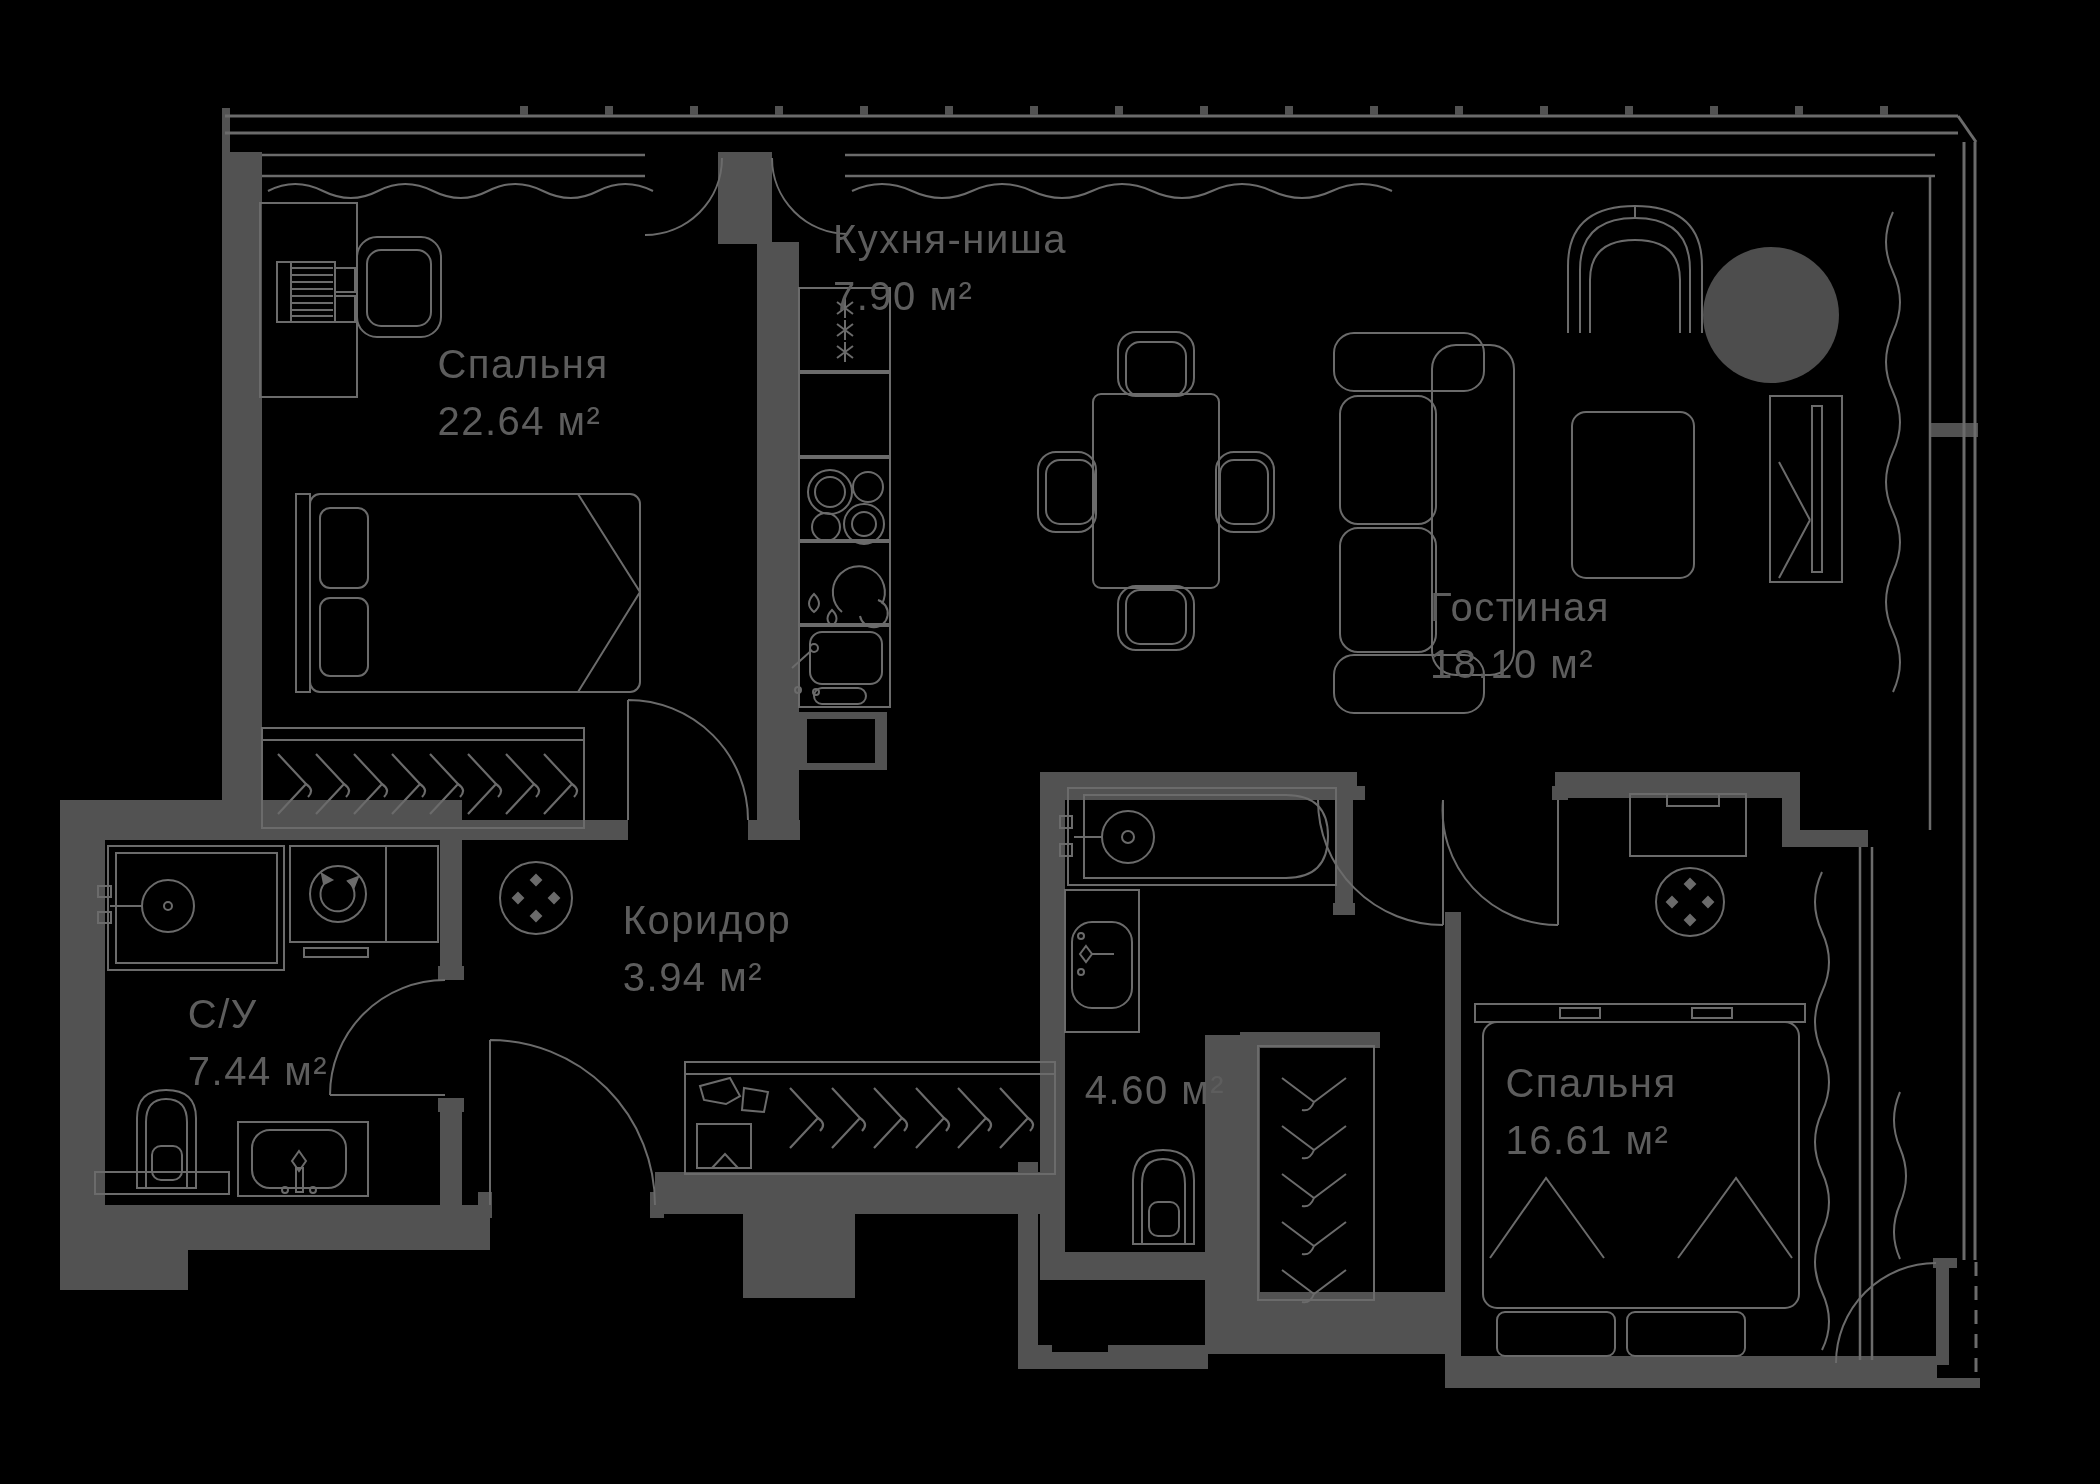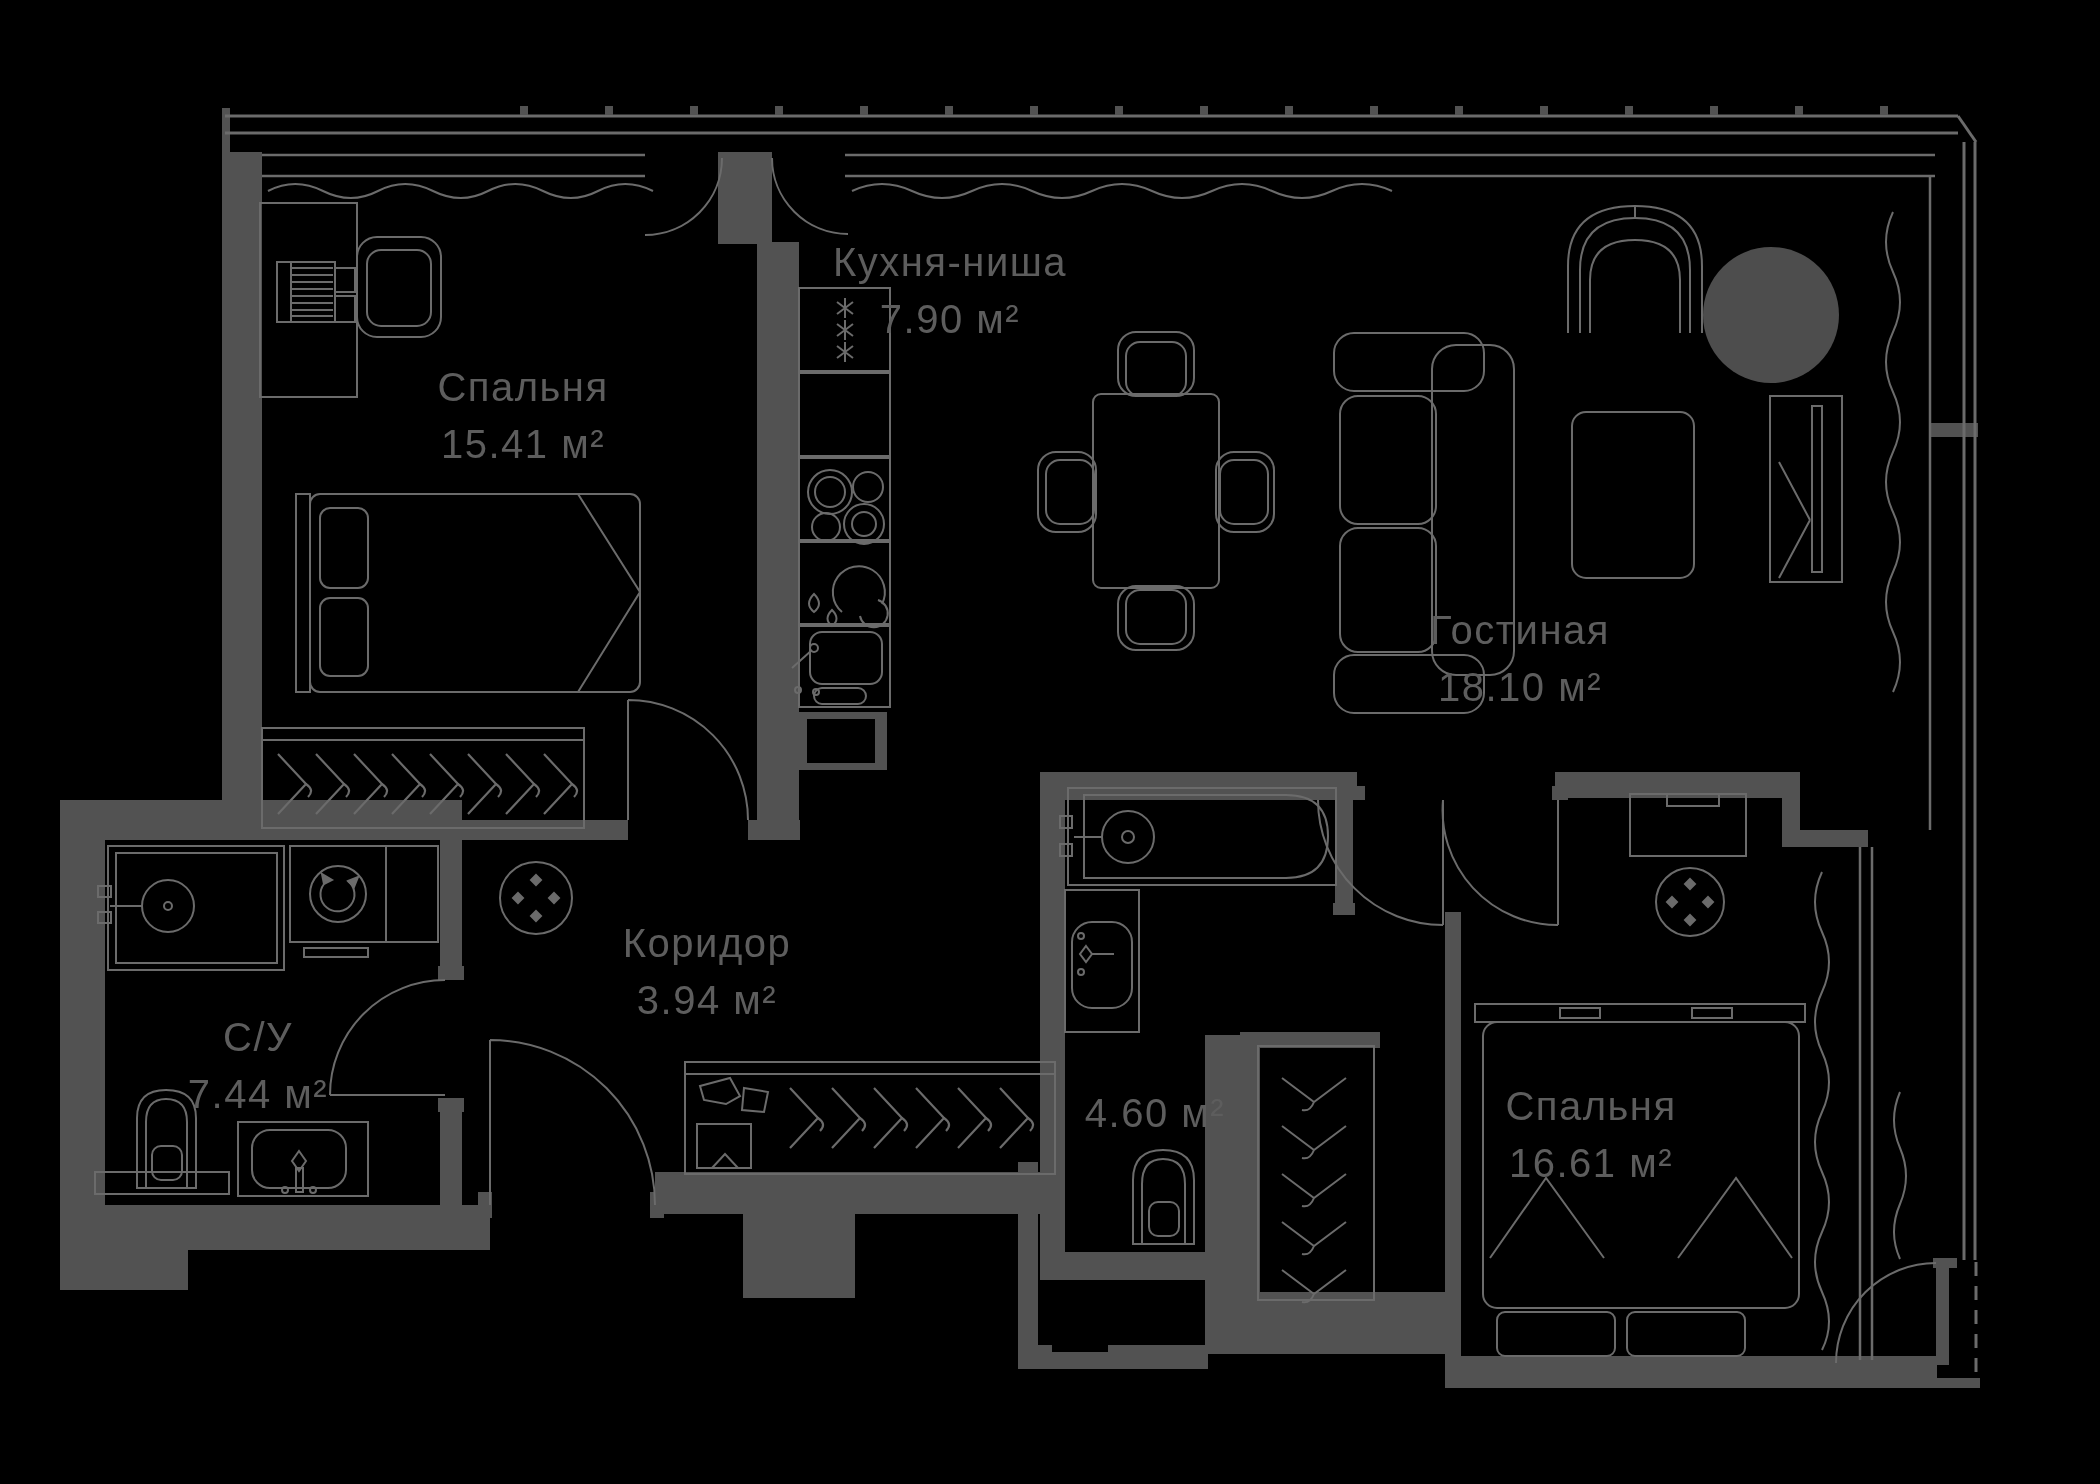--- a/index.html
+++ b/index.html
@@ -3,21 +3,21 @@
 <meta charset="utf-8">
 <style>
   html,body{margin:0;padding:0;background:#000;}
   body{width:2100px;height:1484px;position:relative;overflow:hidden;
        font-family:"Liberation Sans", sans-serif;}
   .plan{position:absolute;left:0;top:0;width:2100px;height:1484px;}
   svg{position:absolute;left:0;top:0;}
   .labels{position:absolute;left:0;top:0;width:100%;height:100%;pointer-events:none;}
   .room-label{position:absolute;transform:translate(-50%,-50%);
       color:#5d5d5d;font-size:40px;line-height:57px;letter-spacing:1.5px;
-      text-align:center;white-space:nowrap;margin-top:23px;}
+      white-space:nowrap;}
   .room-label span{display:block;}
   .room-label span:empty{display:none;}
 </style>
 </head>
 <body>
 
 <div class="plan">
 <svg width="2100" height="1484" viewBox="0 0 2100 1484">
   <defs>
     <g id="hgr" stroke="#6b6b6b" stroke-width="2.2" fill="none">
@@ -367,21 +367,21 @@
           <use href="#dmd" x="1690" y="920"></use>
       <use href="#dmd" x="1672" y="902"></use>
           <use href="#dmd" x="1708" y="902"></use>
     </g>
   </g>
 </svg>
 
 <div class="labels">
   <div class="room-label" style="left:523px;top:393px">
     <span>Спальня</span>
-    <span>15.41 м²</span>
+    <span>22.64 м²</span>
   </div>
   <div class="room-label" style="left:950px;top:268px">
     <span>Кухня-ниша</span>
     <span>7.90 м²</span>
   </div>
   <div class="room-label" style="left:1520px;top:636px">
     <span>Гостиная</span>
     <span>18.10 м²</span>
   </div>
   <div class="room-label" style="left:707px;top:949px">

